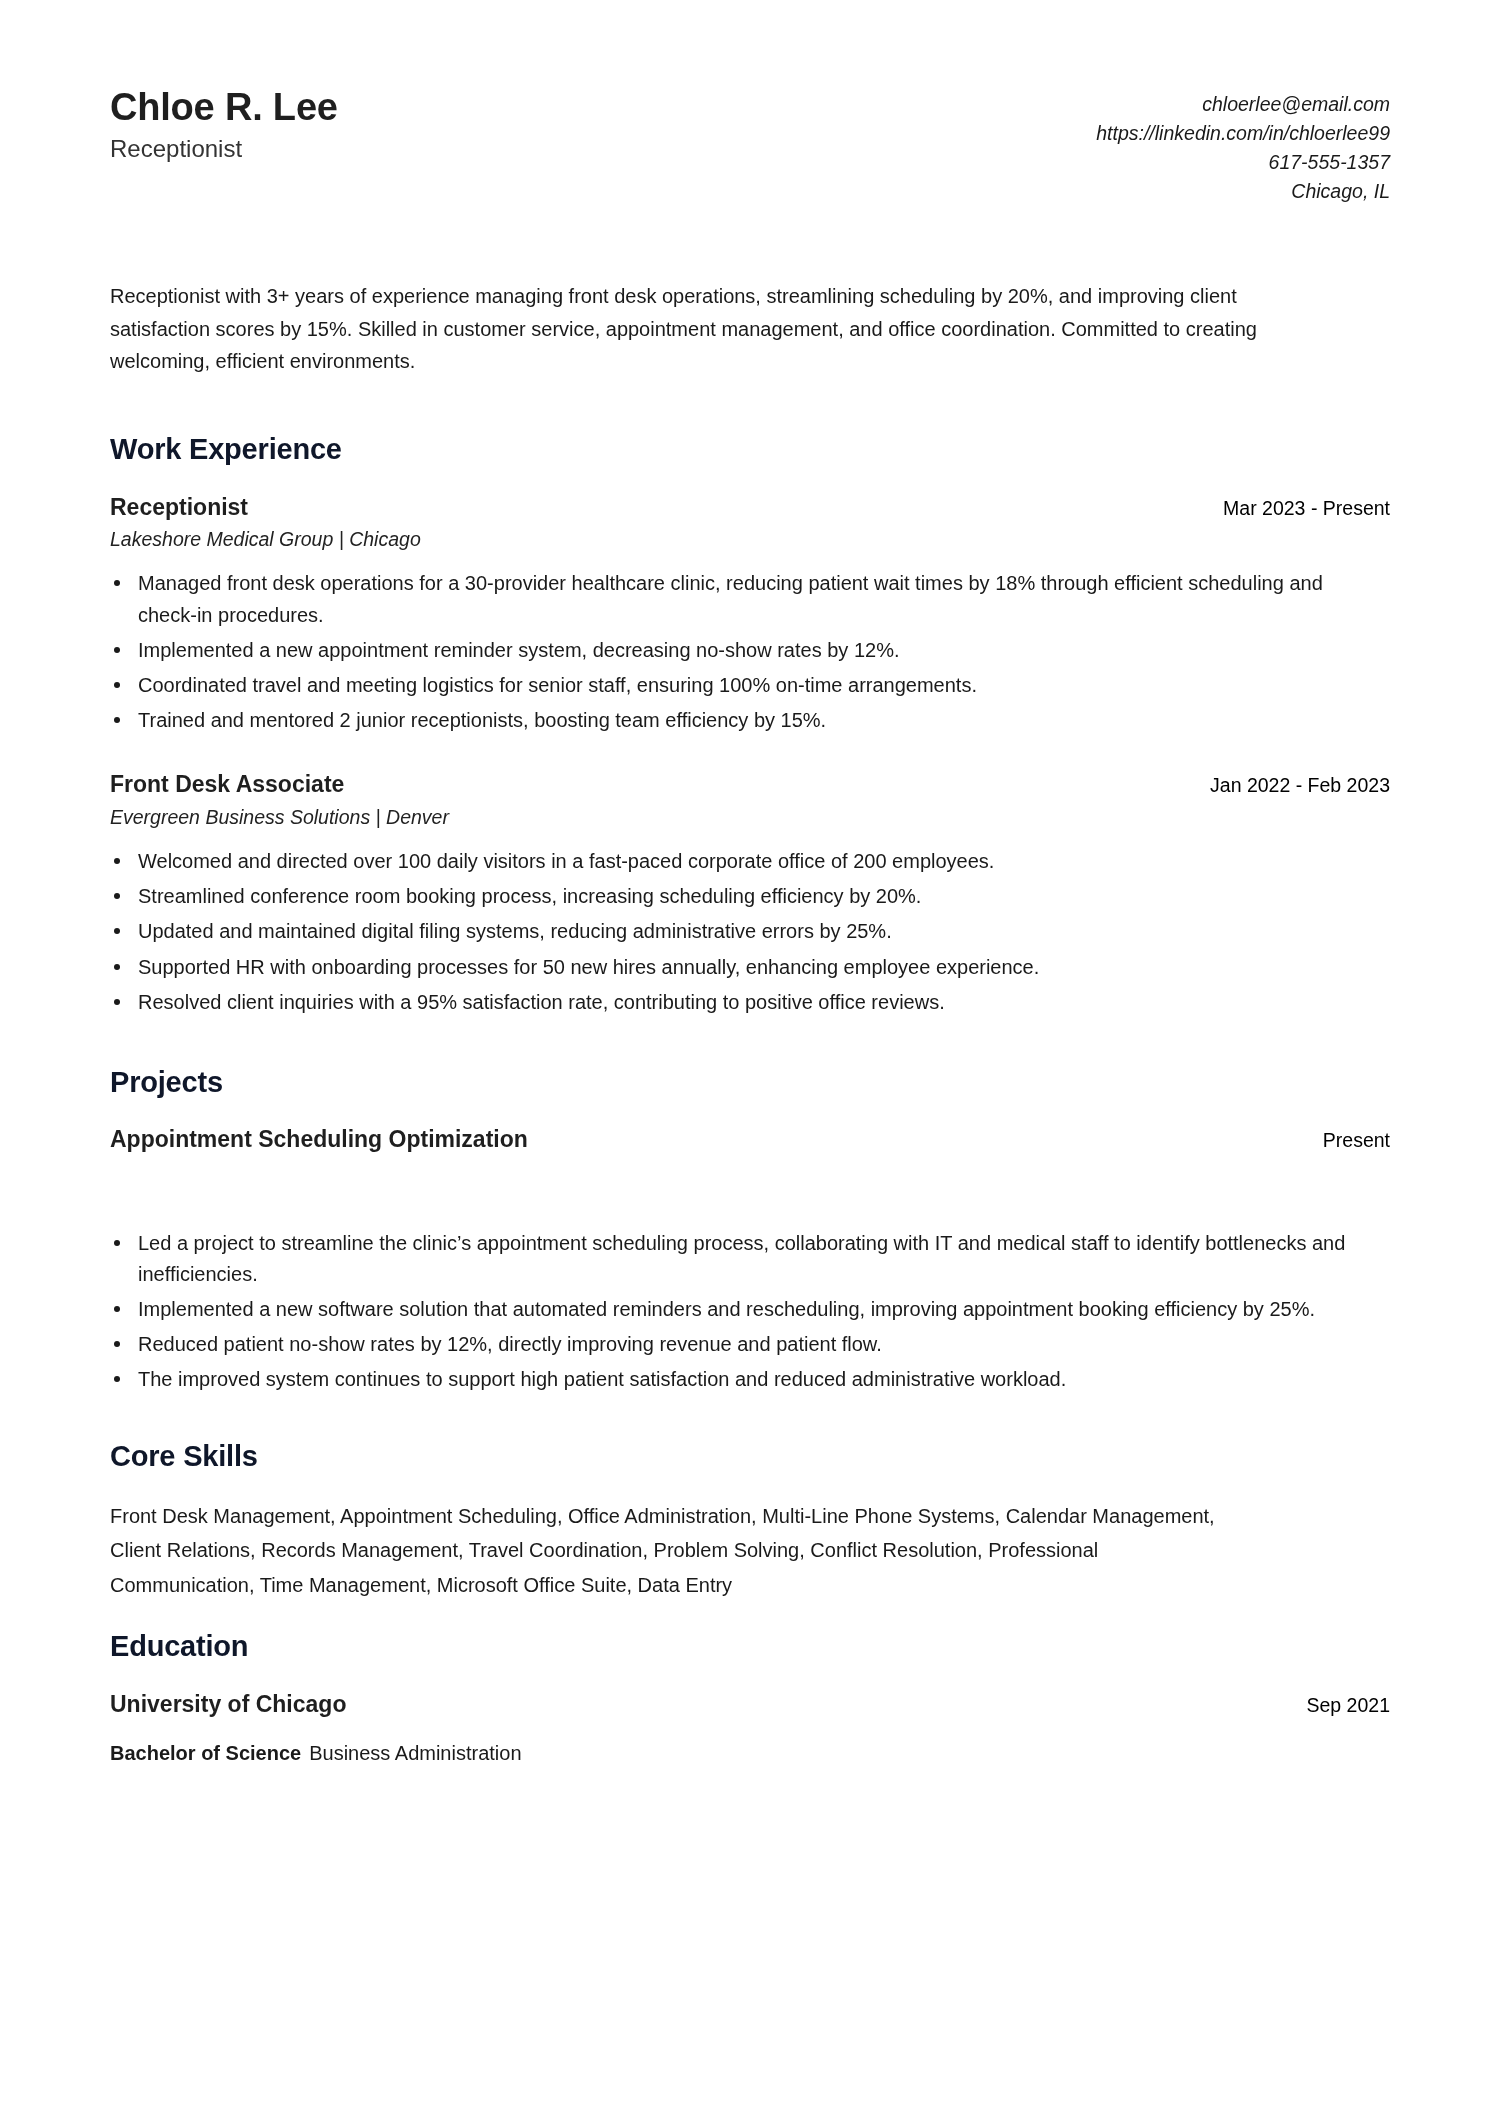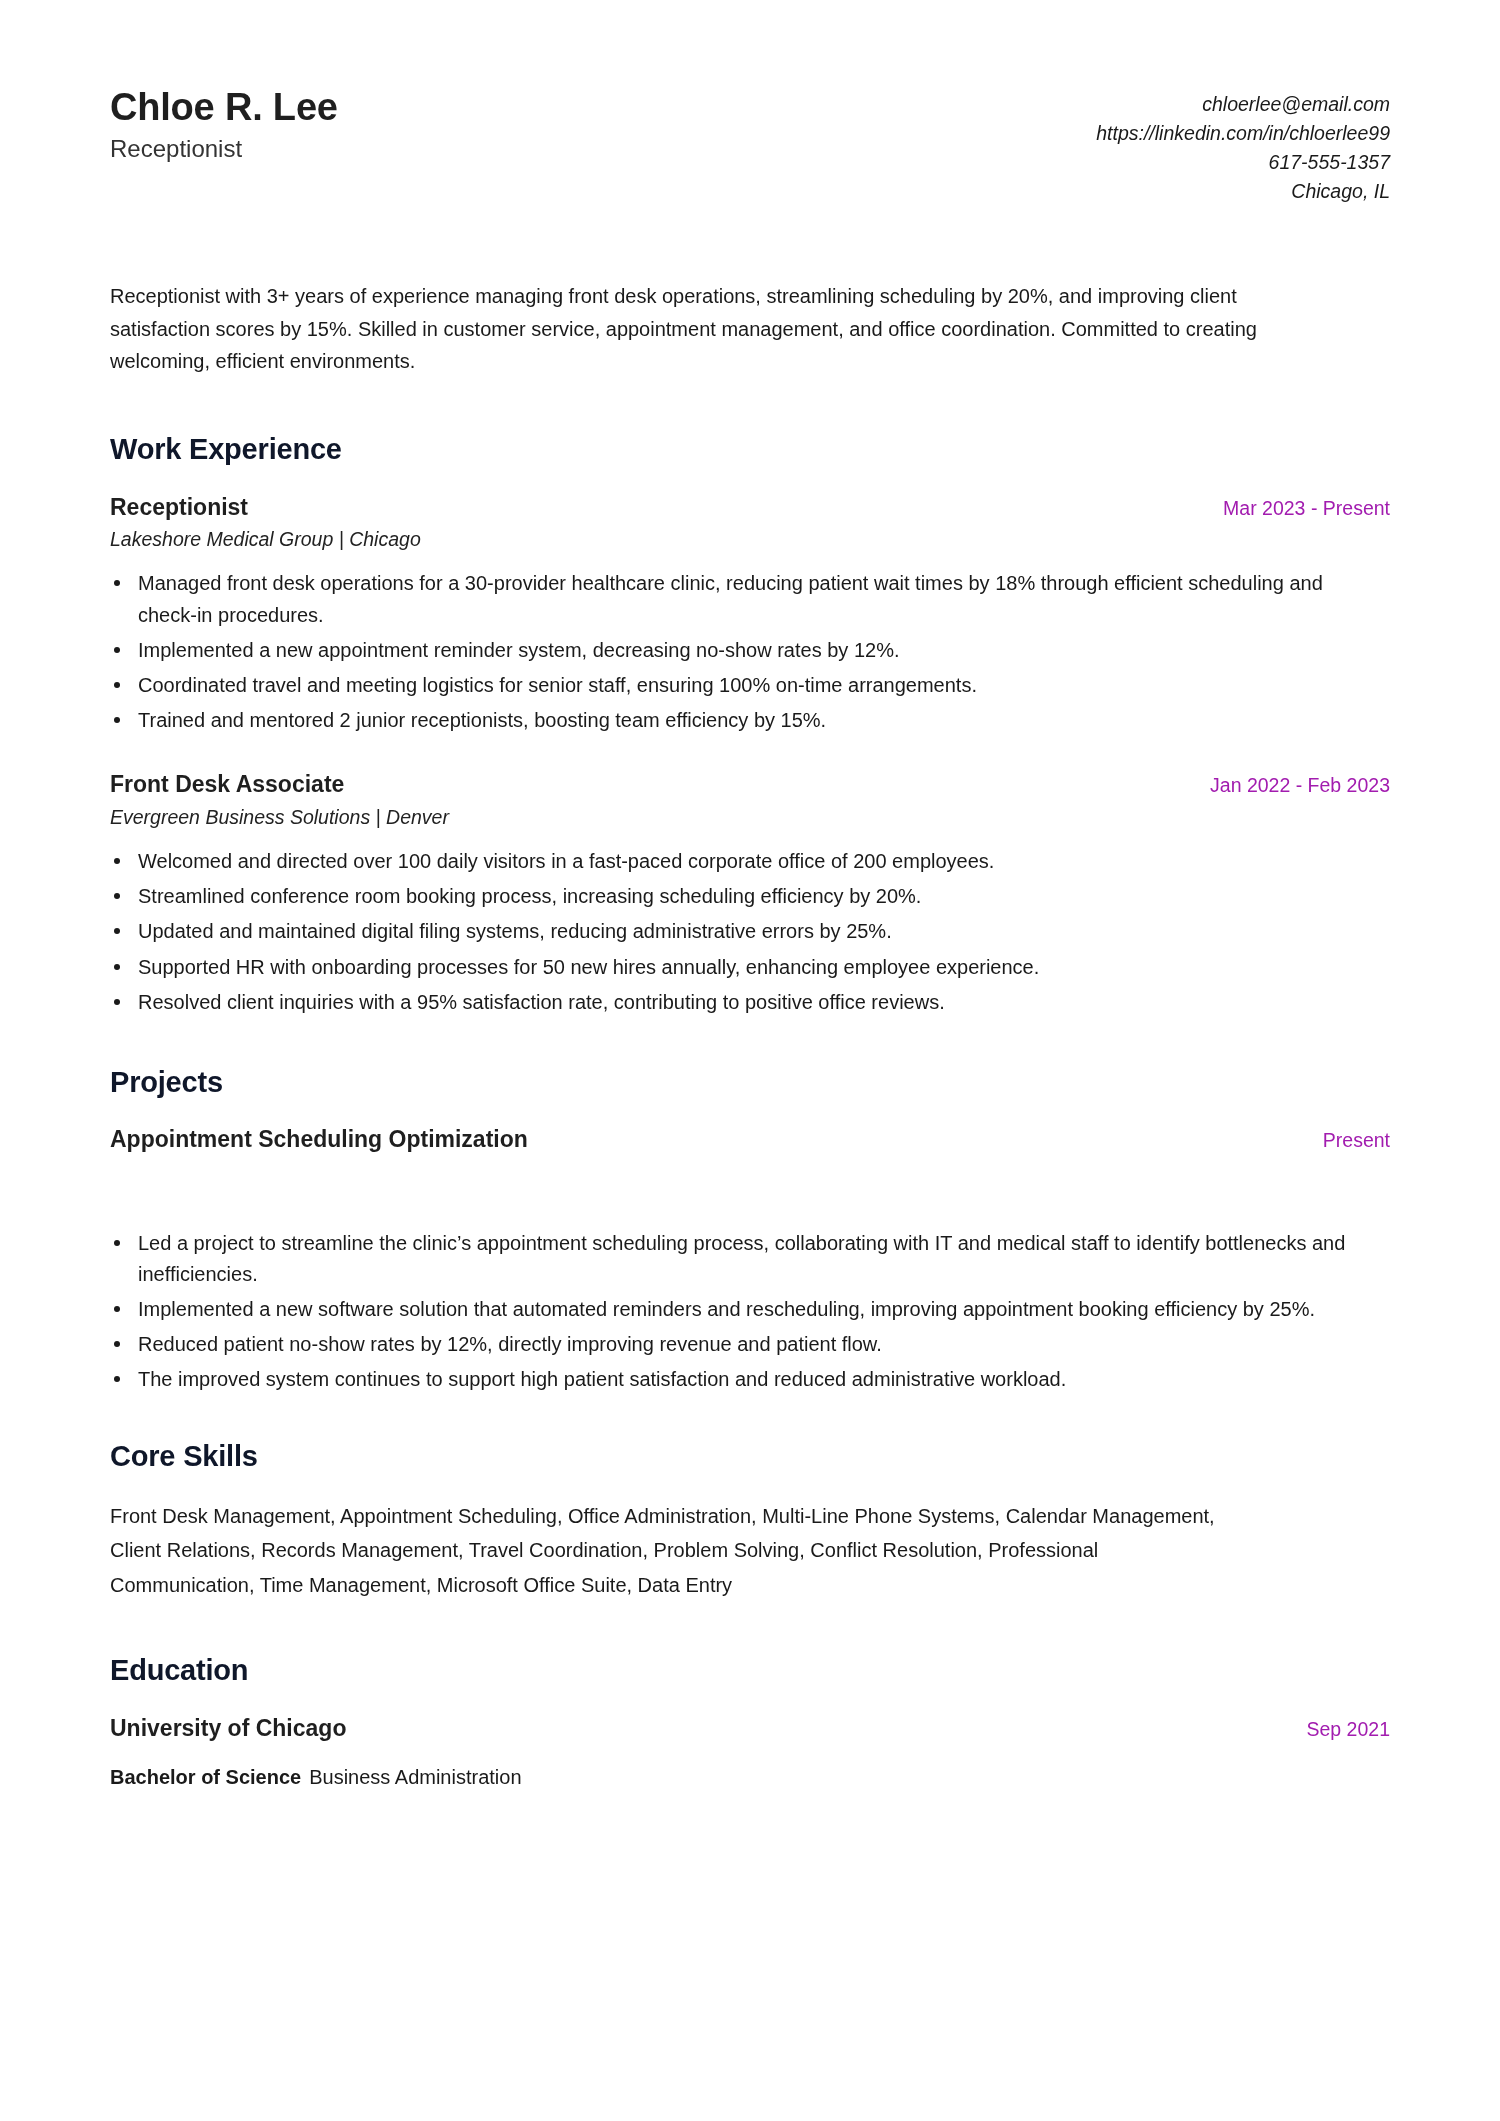--- a/index.html
+++ b/index.html
@@ -86,21 +86,21 @@
   }
   .entry-title {
     font-size: 23px;
     font-weight: 600;
     color: #1f1f1f;
     line-height: 1.28;
   }
   .entry-date {
     font-size: 19.5px;
     font-weight: 400;
-    color: #a21caf;
+    color: #000000;
     white-space: nowrap;
     line-height: 1.28;
   }
   .entry-sub {
     font-size: 19.5px;
     font-style: italic;
     color: #222222;
     line-height: 1.5;
     margin-top: 3px;
     min-height: 29px;
@@ -149,21 +149,21 @@
     font-size: 20px;
     color: #1a1a1a;
     margin-top: 20px;
     line-height: 1.4;
   }
   .degree-name { font-weight: 700; }
   .degree-field { font-weight: 400; margin-left: 8px; }
 
   .sec-work { margin-bottom: 48px; }
   .sec-projects { margin-bottom: 44px; }
-  .sec-skills { margin-bottom: 52px; }
+  .sec-skills { margin-bottom: 28px; }
 </style>
 </head>
 <body>
 
 <div class="page">
 
   <div class="header">
     <div class="identity">
       <h1 class="full-name">Chloe R. Lee</h1>
       <div class="headline">Receptionist</div>

